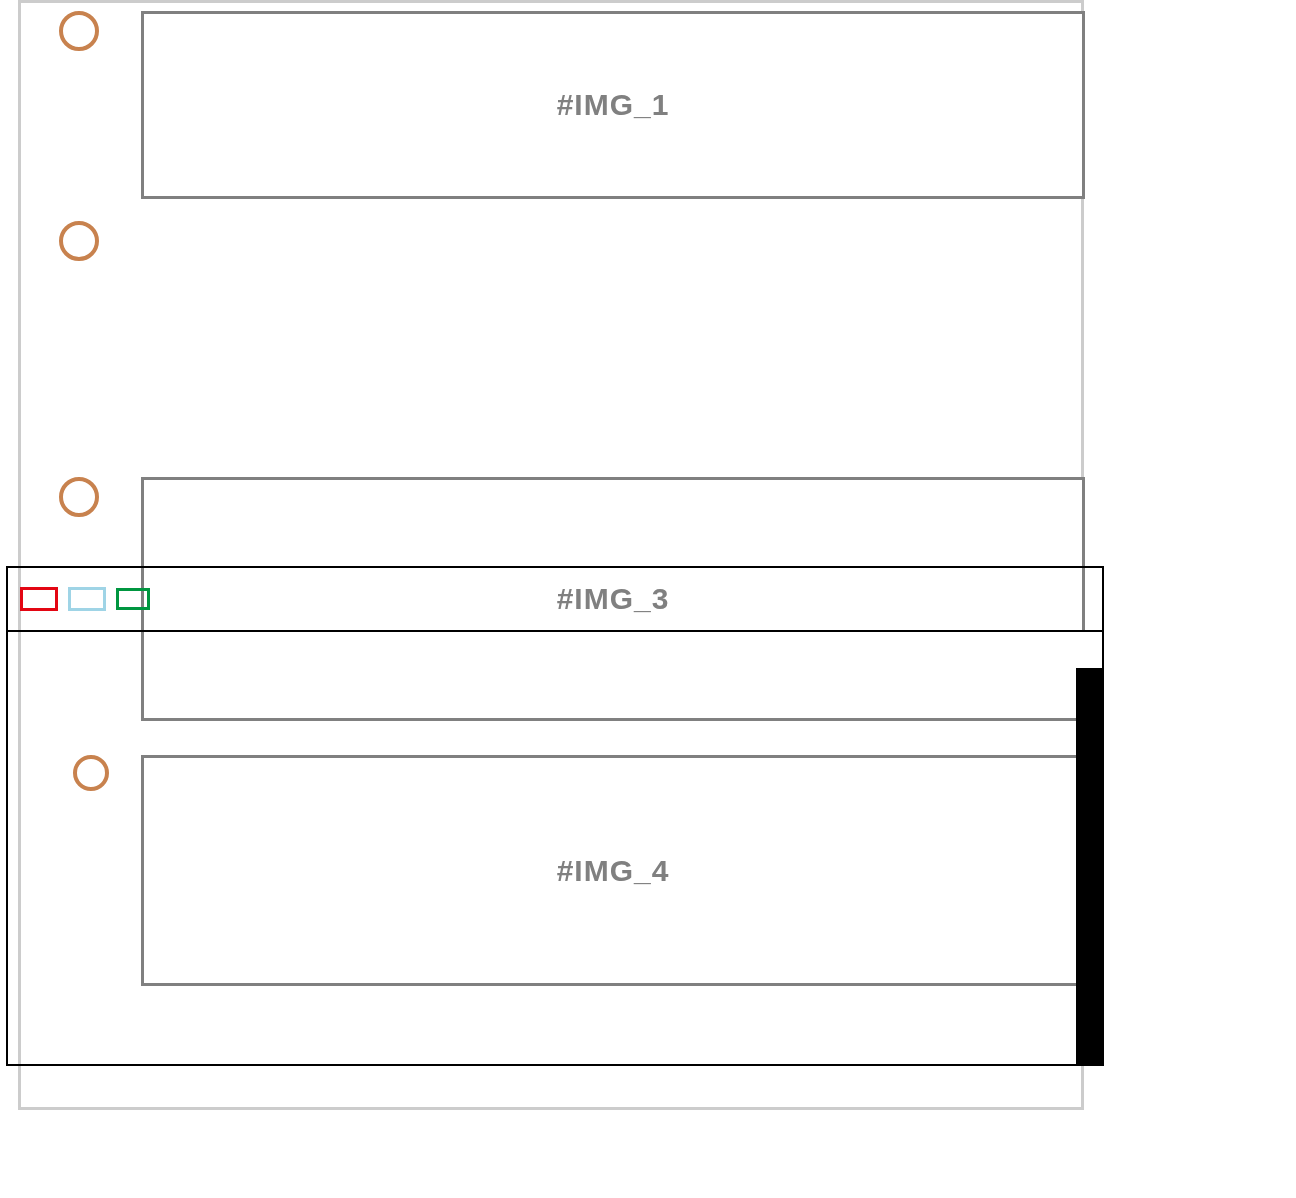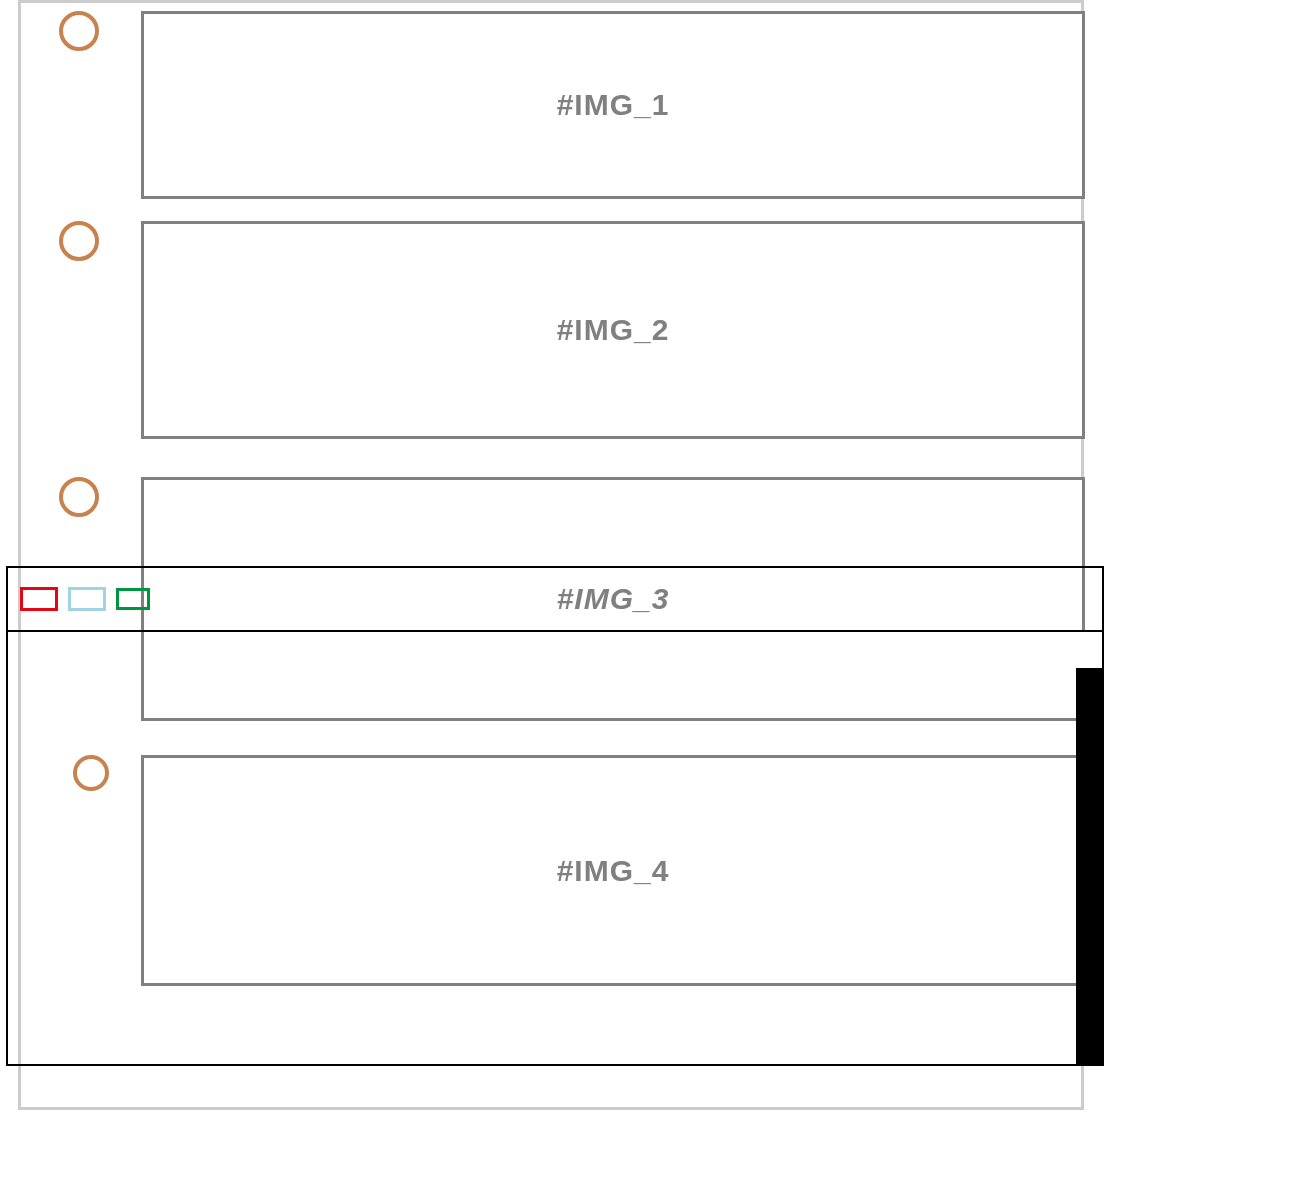--- a/index.html
+++ b/index.html
@@ -45,21 +45,21 @@
       letter-spacing: 1px;
     }
     
     .circle-1 { left: 38px; top: 8px; }
     .slot-1 { left: 120px; top: 8px; width: 944px; height: 188px; }
     
     .circle-2 { left: 38px; top: 218px; }
     .slot-2 { left: 120px; top: 218px; width: 944px; height: 218px; }
     
     .circle-3 { left: 38px; top: 474px; }
-    .slot-3 { left: 120px; top: 474px; width: 944px; height: 244px; font-style: italic; }
+    .slot-3 { left: 120px; top: 474px; width: 944px; height: 244px; }
     
     .circle-4 { left: 52px; top: 752px; width: 36px; height: 36px;}
     .slot-4 { left: 120px; top: 752px; width: 944px; height: 231px; }
 
     .overlay-window {
       position: absolute;
       left: 6px;
       top: 566px;
       width: 1098px;
       height: 500px;
@@ -117,23 +117,20 @@
 <body>
 
 <div class="outer-container">
 
   <div class="circle circle-1"></div>
   <div class="img-slot slot-1">
     <span class="img-slot-label">#IMG_1</span>
   </div>
 
   <div class="circle circle-2"></div>
-  <div class="img-slot slot-2">
-    <span class="img-slot-label">#IMG_2</span>
-  </div>
 
   <div class="circle circle-3"></div>
   <div class="img-slot slot-3">
     <span class="img-slot-label">#IMG_3</span>
   </div>
 
   <div class="circle circle-4"></div>
   <div class="img-slot slot-4">
     <span class="img-slot-label">#IMG_4</span>
   </div>

